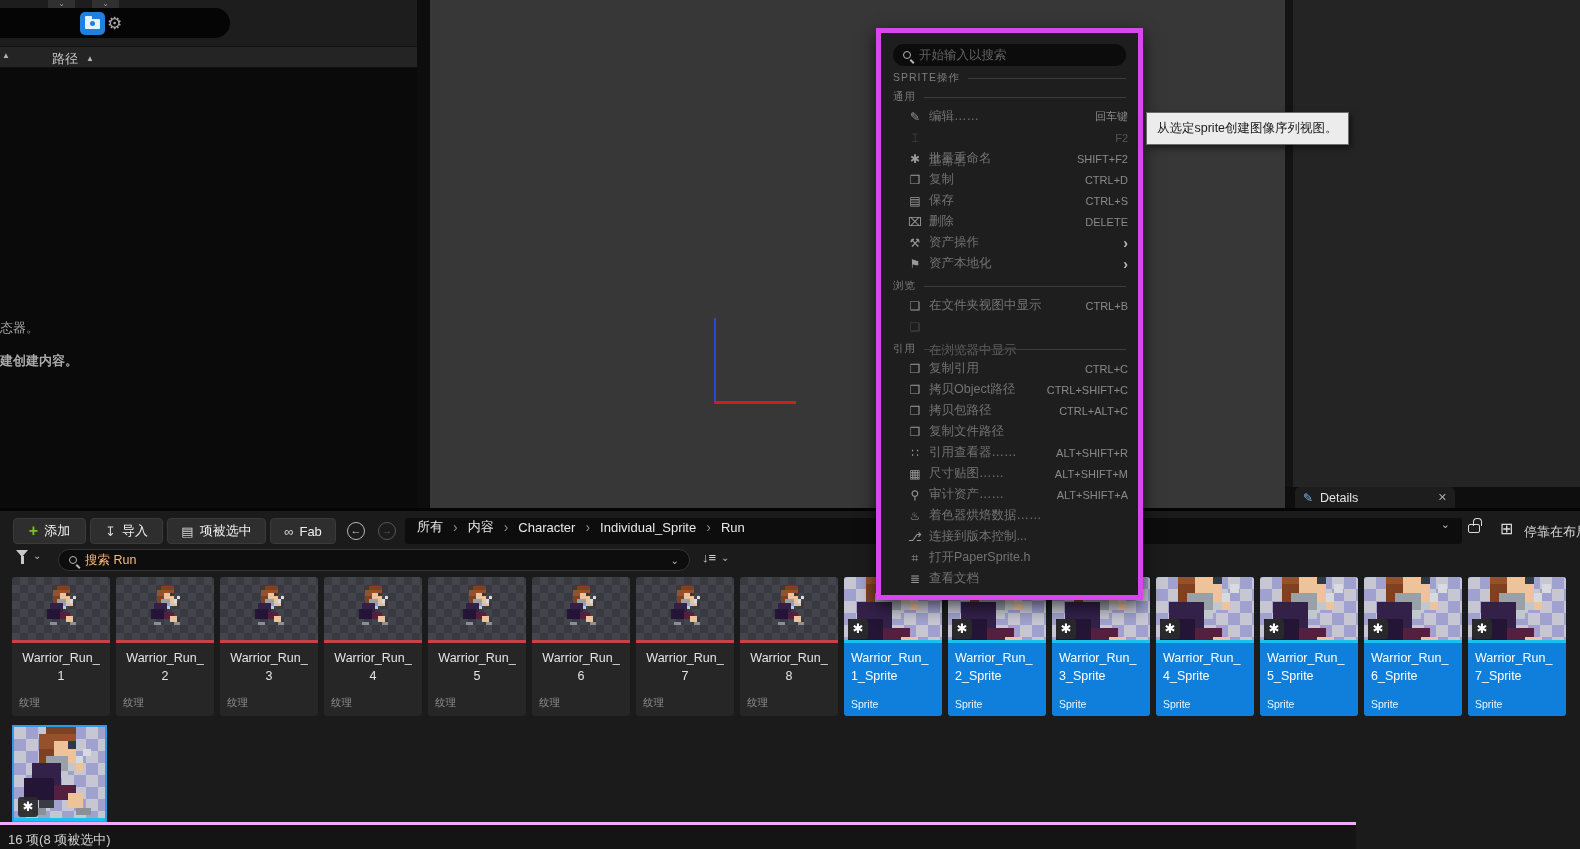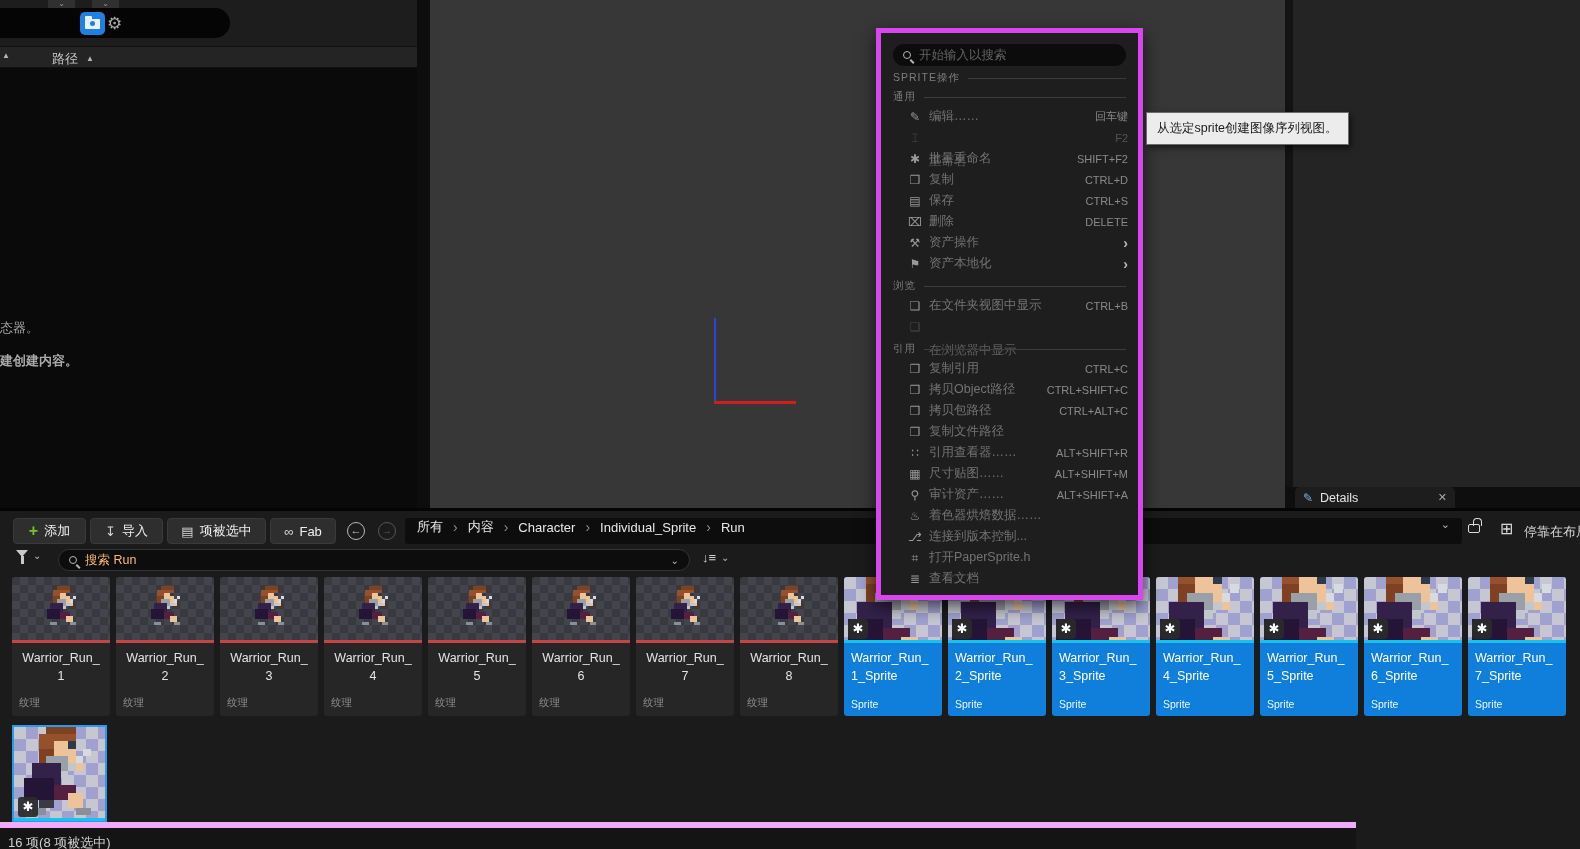--- a/index.html
+++ b/index.html
@@ -83,21 +83,21 @@
   .spr .pix { left:-22px; top:-28px; }
   .tname { padding:6px 7px 0 7px; font-size:12.5px; line-height:1.45; color:#e4e4e4; word-break:break-all; }
   .spr .tname { color:#ffffff; }
   .ttype { position:absolute; left:7px; bottom:6px; font-size:10.5px; color:#8f8f8f; }
   .spr .ttype { color:#eaf6ff; }
   .star-badge { position:absolute; left:4px; bottom:4px; width:20px; height:20px; background:rgba(42,42,42,.93); border-radius:3px; color:#fff; font-size:13px; text-align:center; line-height:20px; }
   .tile2 { position:absolute; left:12px; top:152px; width:95px; height:98px; border:2px solid #2b9be8; background:repeating-conic-gradient(#a0a1ce 0% 25%, #c7c7d3 0% 50%); background-size:24px 24px; overflow:hidden; }
   .tile2 .uline2 { position:absolute; left:0; bottom:0; width:100%; height:3px; background:#17c2ef; }
   .tile2 .pix { left:-12px; top:-8px; }
 
-  .status-bar { position:absolute; left:0; bottom:0; width:1356px; height:27px; background:#141414; border-top:6px solid #f0abfc;text-decoration:underline; }
+  .status-bar { position:absolute; left:0; bottom:0; width:1356px; height:27px; background:#141414; border-top:3px solid #f0abfc;text-decoration:underline; }
   .status-text { position:absolute; left:8px; top:6px; color:#cfcfcf; font-size:13px; }
 
   
   .context-menu { position:absolute; left:876px; top:28px; width:267px; background:#1e1e1e; border:5px solid #d946ef; box-shadow:0 6px 16px rgba(0,0,0,.65); z-index:50; padding-bottom:6px; }
   .cm-search { margin:11px 12px 4px 12px; height:22px; background:#0c0c0c; border-radius:11px; display:flex; align-items:center; padding:0 10px; }
   .cm-search .search-ph { color:#636363; }
   .menu-section-header { display:flex; align-items:center; height:14px; margin:5px 12px 2px 12px; }
   .menu-section-header span { color:#7d7d7d; font-size:10.5px; letter-spacing:1px; white-space:nowrap; }
   .menu-section-header i { flex:1; border-top:1px solid #3d3d3d; margin-left:8px; }
   .menu-item { display:flex; align-items:center; height:21px; padding:0 10px 0 29px; }

